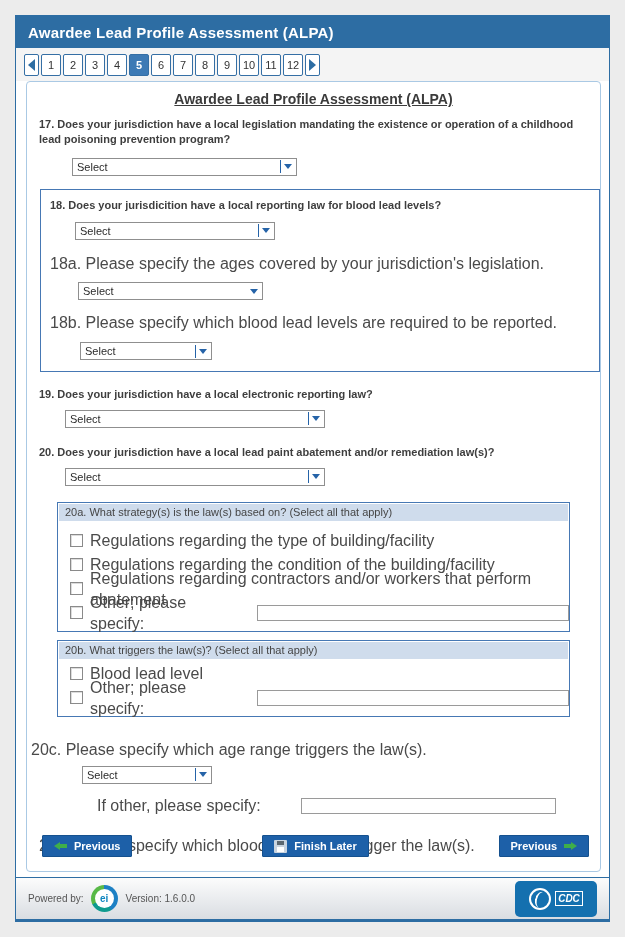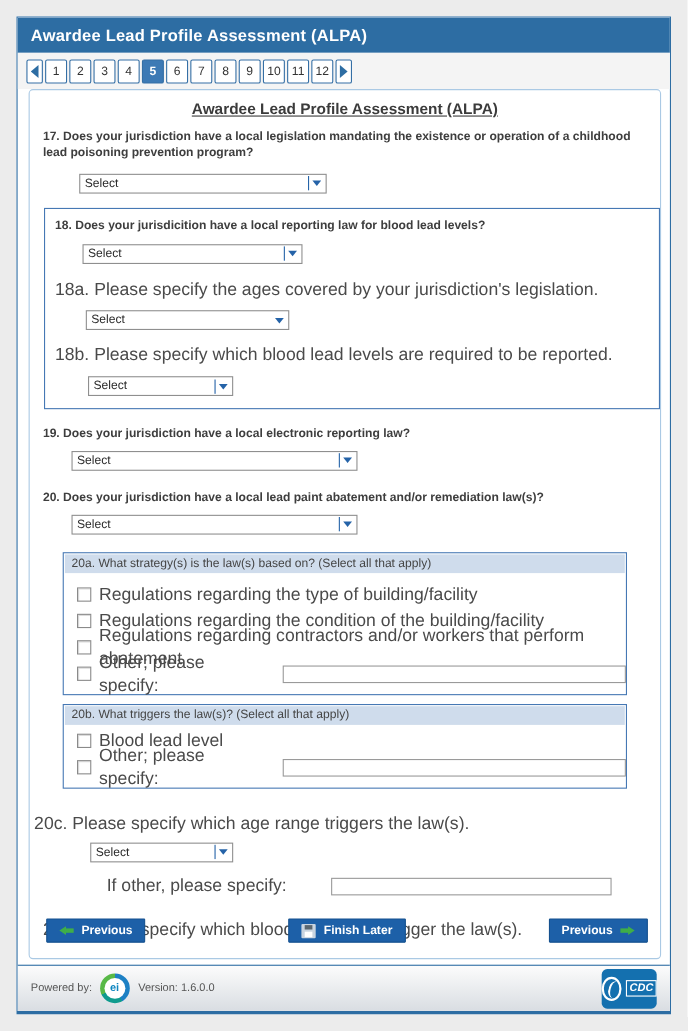--- a/index.html
+++ b/index.html
@@ -119,21 +119,21 @@
     background:conic-gradient(#1d80c4 0deg 150deg, #0f9b8e 150deg 245deg, #58b947 245deg 360deg);
     display:flex; align-items:center; justify-content:center;
     margin:0 8px 0 7px;
   }
   .ei-core {
     width:19px; height:19px; border-radius:50%; background:#fff;
     color:#0f86c0; font-size:10px; font-weight:bold;
     display:flex; align-items:center; justify-content:center;
   }
   .cdc-logo {
-    margin-left:auto; width:50px; height:36px; background:#1470af;
+    margin-left:auto; width:82px; height:36px; background:#1470af;
     border-radius:5px; display:flex; align-items:center; justify-content:center; gap:4px;
   }
   .hhs-circle { width:22px; height:22px; border:2px solid #fff; border-radius:50%; position:relative; overflow:hidden; }
   .hhs-circle::after { content:''; position:absolute; left:4px; top:2px; width:10px; height:16px; border-left:2px solid #fff; border-radius:50% 0 0 50%; transform:rotate(14deg); }
   .cdc-text { color:#fff; font-weight:bold; font-style:italic; font-size:10px; border:1px solid #fff; padding:0 2px; line-height:13px; }
   
   .row { display:flex; align-items:center; }
 </style>
 </head>
 <body>

